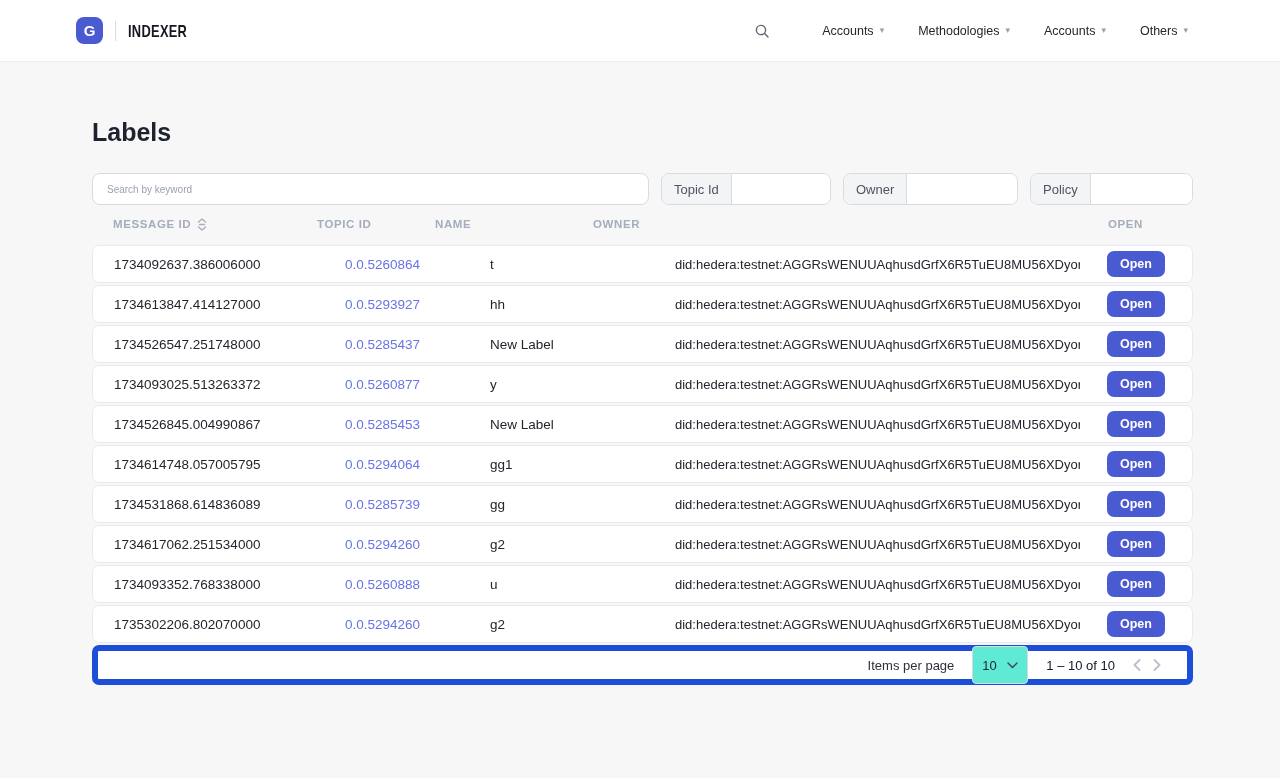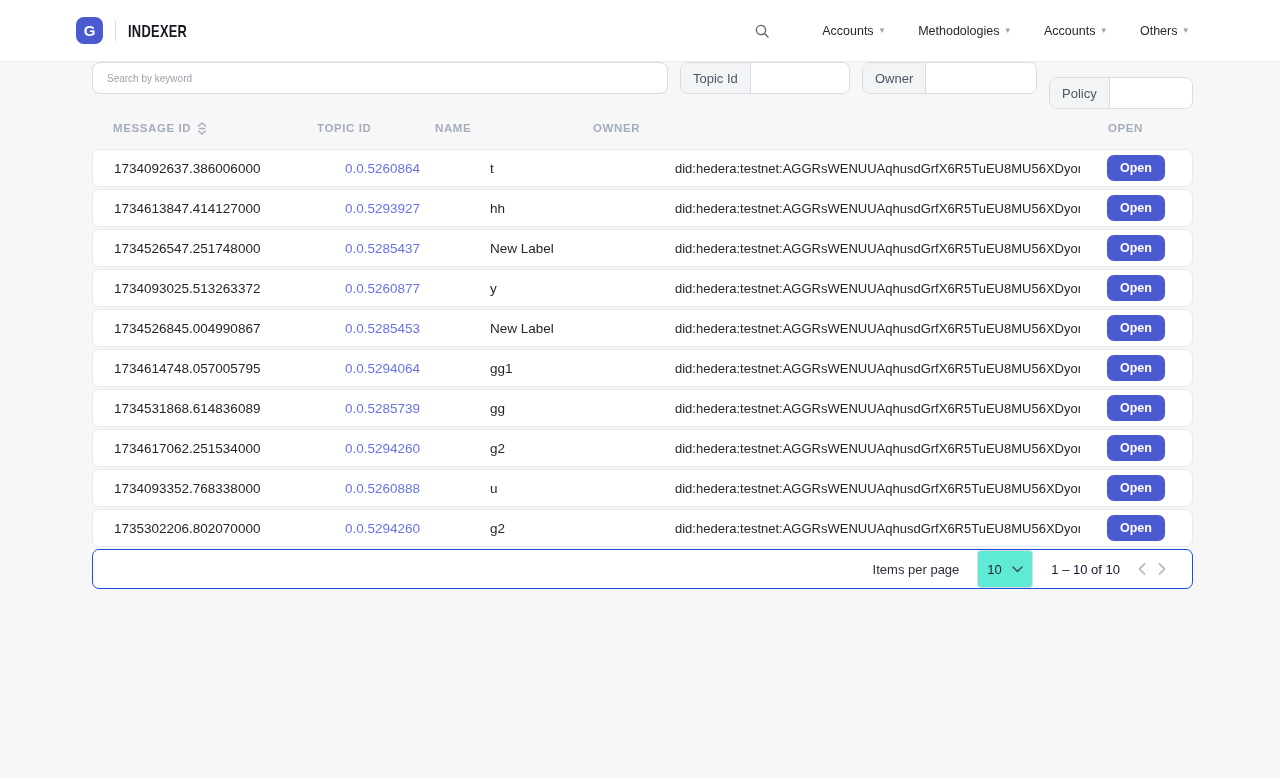--- a/index.html
+++ b/index.html
@@ -76,21 +76,21 @@
   .filter-group {
     height: 32px;
     border: 1px solid #d8dbe2;
     border-radius: 8px;
     background: #ffffff;
     display: flex;
     overflow: hidden;
   }
   .fg-topic  { width: 170px; }
   .fg-owner  { width: 175px; }
-  .fg-policy { width: 144px; margin-top: 15px; }
+  .fg-policy { width: 163px; }
   .filter-label {
     background: #f3f4f6;
     border-right: 1px solid #d8dbe2;
     display: flex; align-items: center;
     padding: 0 12px;
     font-size: 13px;
     color: #4d5462;
     white-space: nowrap;
   }
   .filter-input {
@@ -150,21 +150,21 @@
     font-size: 12.5px;
     font-weight: 600;
     font-family: "Liberation Sans", sans-serif;
     cursor: pointer;
   }
 
   
   .pagination {
     height: 40px;
     background: #ffffff;
-    border: 1px solid #1d4ed8;
+    border: 6px solid #1d4ed8;
     border-radius: 7px;
     display: flex;
     align-items: center;
     justify-content: flex-end;
     gap: 18px;
     padding-right: 26px;
     font-size: 13px;
   }
   .pp-label { color: #2a2f3a; }
   .page-size-select {
@@ -212,20 +212,21 @@
     </div>
     <div class="nav-item">
       <span>Others</span>
       <span class="nav-caret">▾</span>
     </div>
   </div>
 </div>
 
 <div class="content">
 
+  <h1 class="page-title">Labels</h1>
 
   <div class="filter-row">
     <input class="keyword-input" type="text" placeholder="Search by keyword" style="">
     <div class="filter-group fg-topic">
       <span class="filter-label">Topic Id</span>
       <input class="filter-input" type="text" style="">
     </div>
     <div class="filter-group fg-owner">
       <span class="filter-label">Owner</span>
       <input class="filter-input" type="text" style="">

